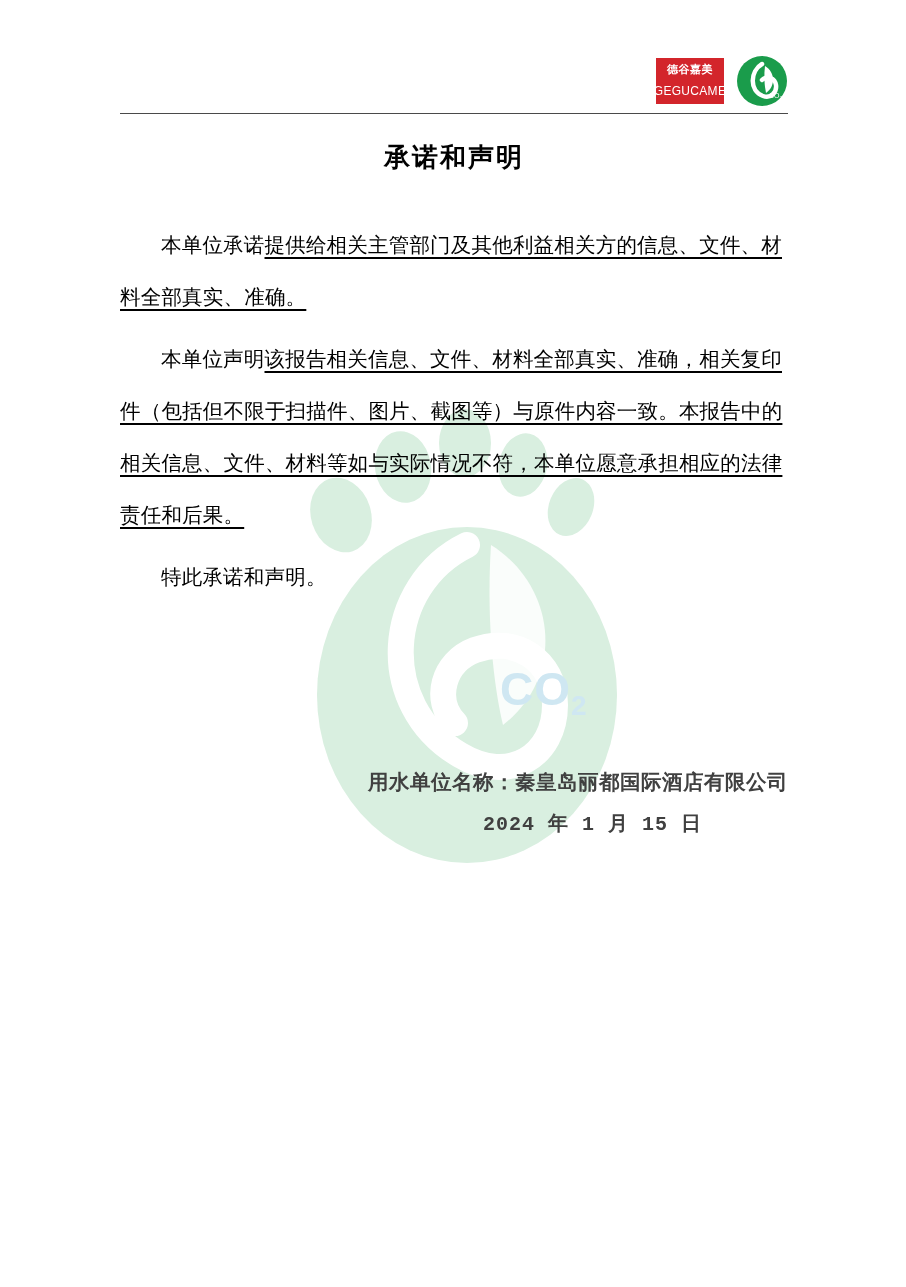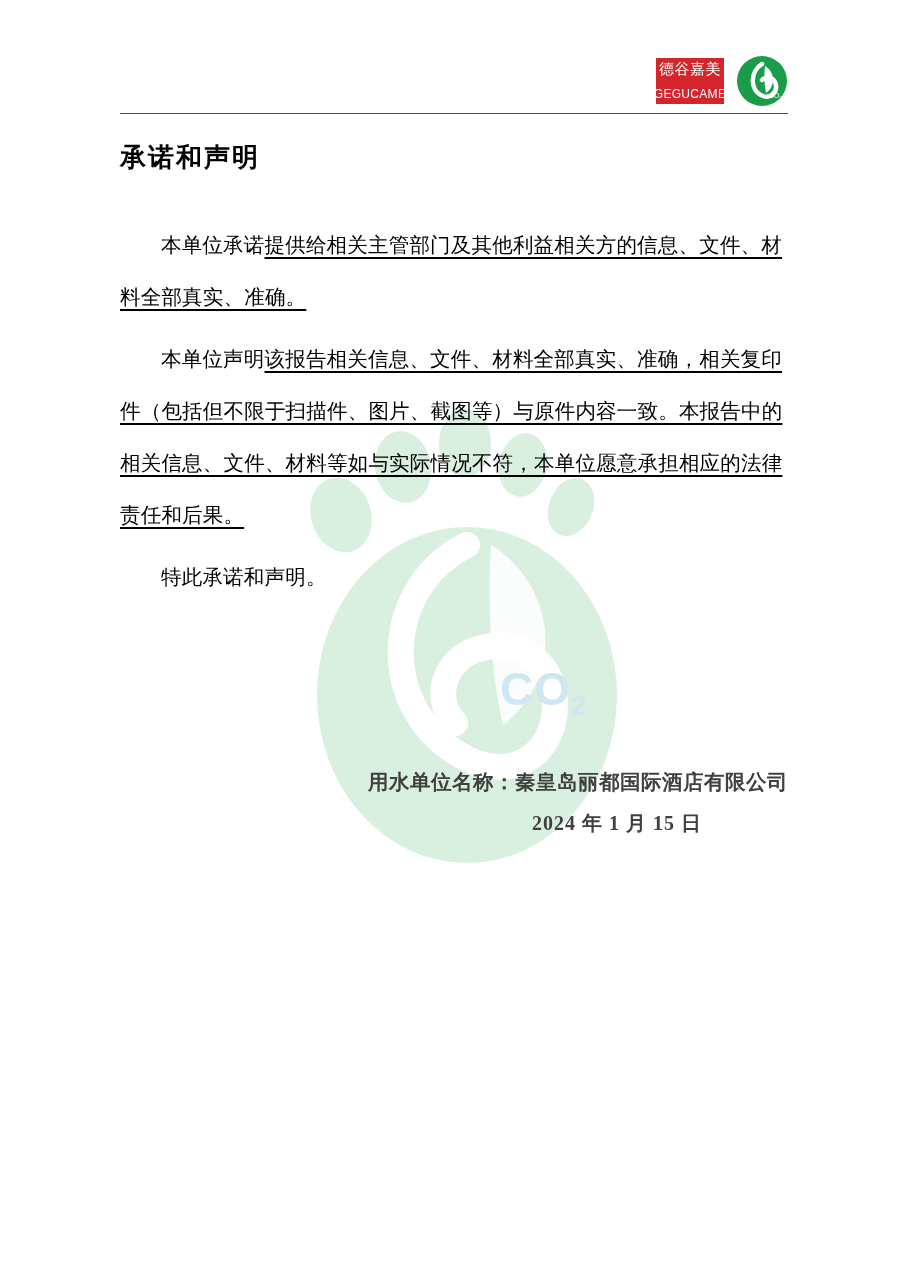--- a/index.html
+++ b/index.html
@@ -46,22 +46,23 @@
     background: #d3252b;
     color: #ffffff;
     display: flex;
     flex-direction: column;
     align-items: center;
     justify-content: center;
     line-height: 1.15;
   }
   .logo-red .cn {
     font-family: "Liberation Sans", sans-serif;
-    font-size: 15px;
+    font-size: 11px;
     letter-spacing: 0.5px;
+    font-weight: bold;
   }
   .logo-red .en {
     font-family: "Liberation Sans", sans-serif;
     font-size: 12px;
     letter-spacing: 0.3px;
     margin-top: 10px;
   }
   .logo-mark {
     width: 52px;
     height: 52px;
@@ -93,21 +94,21 @@
   }
 
   
   .content {
     position: absolute;
     left: 120px;
     top: 140px;
     width: 668px;
   }
   .doc-title {
-    text-align: left;
+    text-align: center;
     font-size: 26px;
     font-weight: bold;
     letter-spacing: 2px;
     margin: 0 0 44px 0;
     font-family: "Liberation Serif", serif;
     color: #000;
   }
   p.para {
     font-size: 20.5px;
     line-height: 52px;
@@ -133,21 +134,21 @@
     font-size: 20.5px;
     font-weight: bold;
     letter-spacing: 0.5px;
     margin-bottom: 14px;
   }
   .sig-date {
     font-size: 20px;
     font-weight: bold;
     letter-spacing: 1px;
     margin-right: 86px;
-    font-family: Liberation Serif, serif;
+    font-family: Liberation Mono, monospace;
   }
 </style>
 </head>
 <body>
 
 <div class="page">
 
   <div class="watermark">
     <svg width="420" height="470" viewBox="0 0 420 470" xmlns="http://www.w3.org/2000/svg">
       <g fill="#d9efe0">

